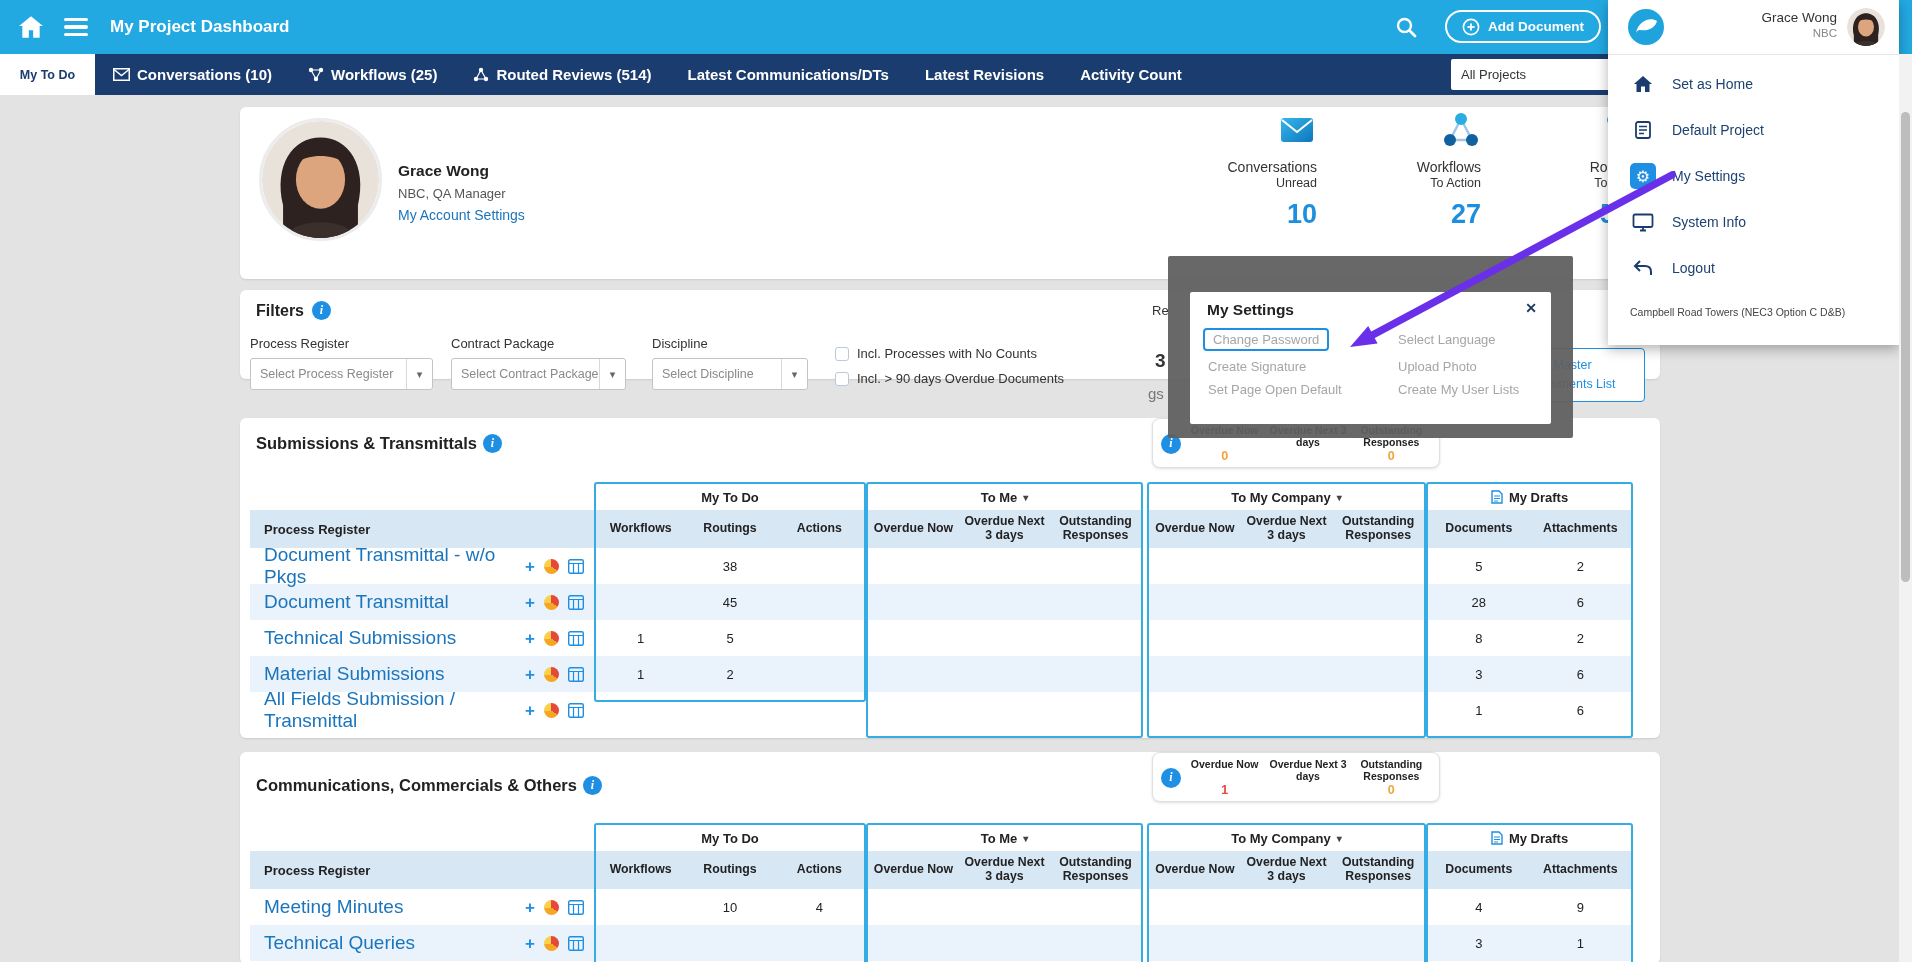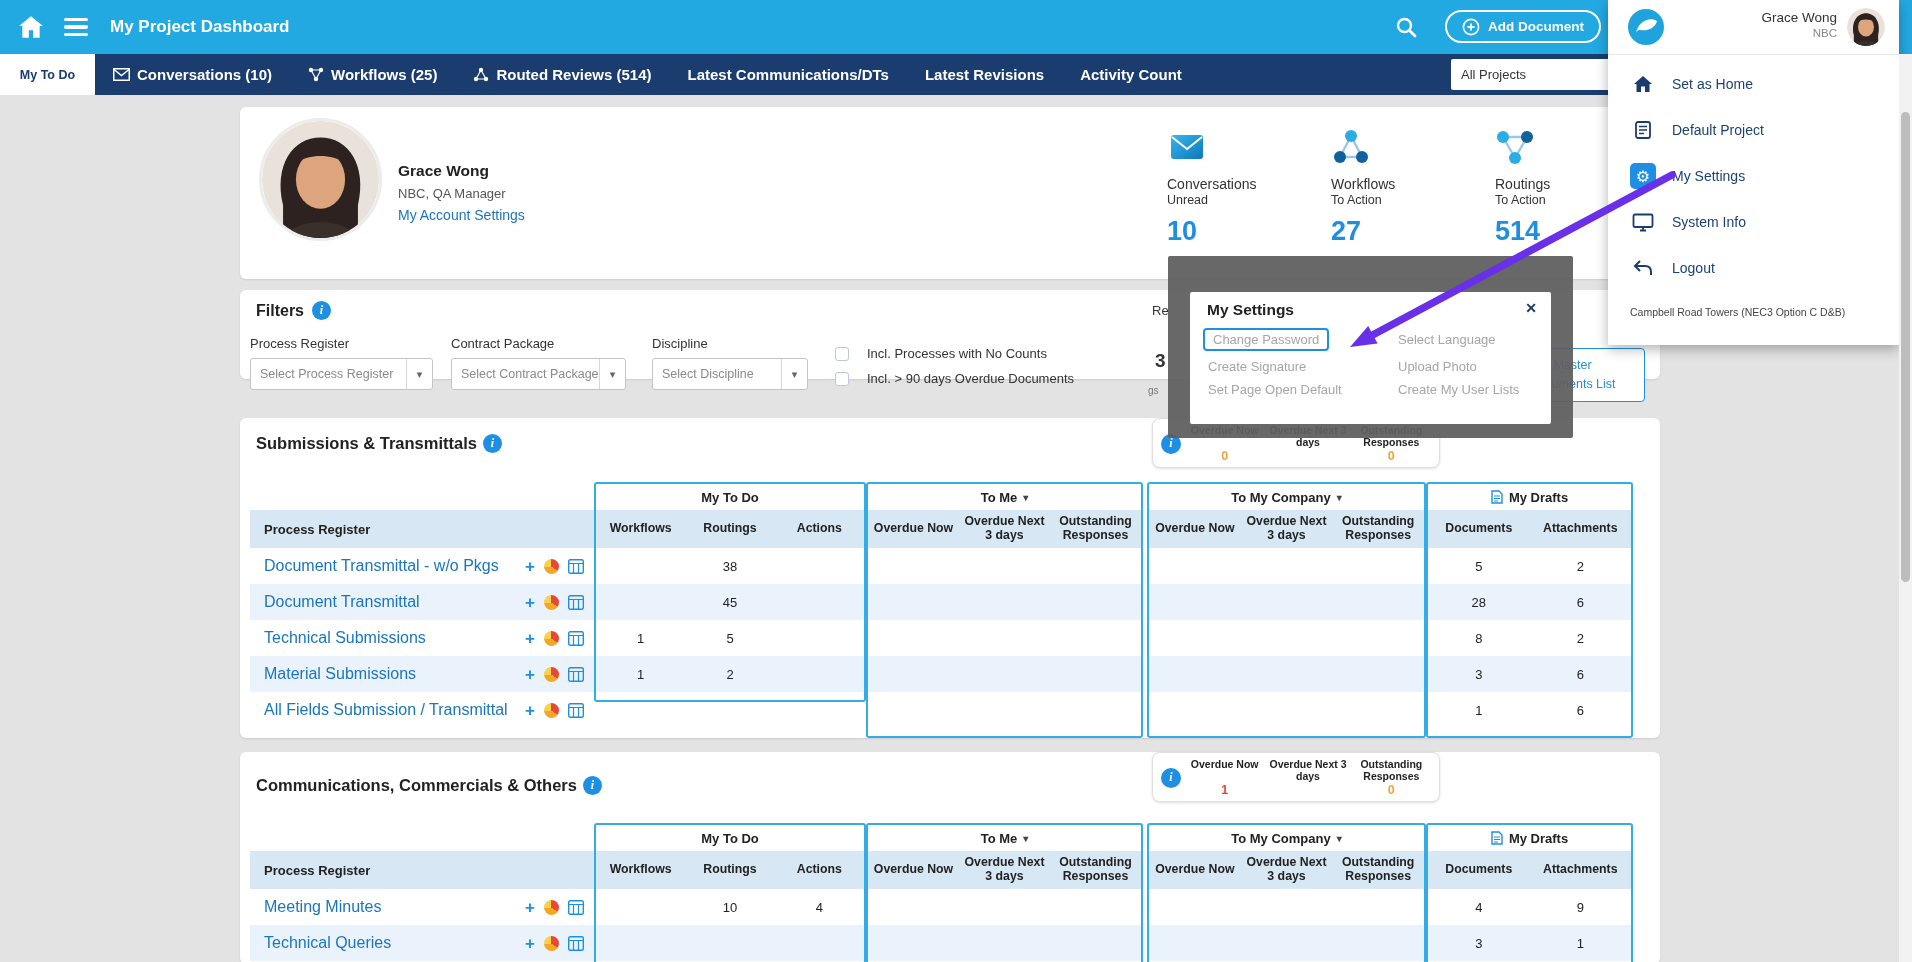--- a/index.html
+++ b/index.html
@@ -30,63 +30,63 @@
   .profile-card{left:240px;top:12px;width:1420px;height:172px}
   .filters-card{left:240px;top:195px;width:1420px;height:89px}
   .sub-card{left:240px;top:323px;width:1420px;height:320px}
   .comms-card{left:240px;top:657px;width:1420px;height:212px}
 
   
   .avatar-ring{position:absolute;left:19px;top:11px;width:123px;height:123px;border-radius:50%;border:3px solid #ECECEC;overflow:hidden}
   .p-name{position:absolute;left:158px;top:55px;font-size:15.5px;font-weight:bold}
   .p-role{position:absolute;left:158px;top:79px;font-size:13px;color:#555}
   .p-link{position:absolute;left:158px;top:100px;font-size:14px;color:#1B75BC}
-  .stat{position:absolute;top:20px;width:150px;text-align:left}
+  .stat{position:absolute;top:3px;width:150px;text-align:right}
   .stat .t1{font-size:14px;color:#333;margin-top:5px}
   .stat .t2{font-size:12.5px;color:#333;margin-top:1px}
   .stat .num{font-size:27px;font-weight:bold;color:#1E8FDE;margin-top:9px}
   .stat-conv{left:927px}.stat-wf{left:1091px}.stat-rt{left:1255px}
 
   
   .f-title{position:absolute;left:16px;top:11px;font-size:16px;font-weight:bold;display:flex;align-items:center;gap:8px}
   .info-icon{width:19px;height:19px;border-radius:50%;background:#1E8FE3;color:#fff;font-size:12px;font-weight:bold;font-style:italic;font-family:"Liberation Serif",serif;display:inline-flex;align-items:center;justify-content:center;cursor:pointer}
   .f-field{position:absolute;top:46px}
   .f-field .flabel{font-size:13px;color:#333;margin-bottom:7px}
   .fselect{height:32px;background:#fff;border:1px solid #C4C4C4;border-radius:3px;display:flex;align-items:center;cursor:pointer}
   .fselect .ph{flex:1;padding-left:9px;font-size:12.5px;color:#8A8A8A;white-space:nowrap;overflow:hidden}
   .fselect .seg{width:26px;align-self:stretch;border-left:1px solid #D8D8D8;display:flex;align-items:center;justify-content:center;color:#666;font-size:11px}
   .ff1{left:10px;width:183px}.ff2{left:211px;width:175px}.ff3{left:412px;width:156px}
-  .f-check{position:absolute;left:595px;display:flex;align-items:center;gap:18px;font-size:13px;color:#333}
+  .f-check{position:absolute;left:595px;display:flex;align-items:center;gap:8px;font-size:13px;color:#333}
   .cbox{width:14px;height:14px;background:#fff;border:1px solid #B9C9DA;border-radius:3px;cursor:pointer}
   .fc1{top:56px}.fc2{top:81px}
 
   
   .frag{position:absolute;z-index:5}
   .frag-re{left:1152px;top:303px;font-size:13px;color:#333}
   .frag-3{left:1155px;top:350px;font-size:19px;font-weight:bold;color:#333}
-  .frag-gs{left:1148px;top:385px;font-size:10px;color:#777}
+  .frag-gs{left:1148px;top:385px;font-size:15px;color:#777}
   .master-btn{position:absolute;left:1500px;top:348px;width:145px;height:54px;background:#fff;border:1.5px solid #1E8FE3;border-radius:4px;color:#1E8FE3;font-size:12.5px;line-height:1.55;display:flex;flex-direction:column;align-items:center;justify-content:center;z-index:20;cursor:pointer}
 
   
   .sec-title{position:absolute;left:16px;font-size:16.5px;font-weight:bold;display:flex;align-items:center;gap:6px}
   .count-badge{position:absolute;left:912px;top:0;width:288px;height:50px;background:#fff;border:1px solid #E0E0E0;border-radius:8px;box-shadow:0 1px 3px rgba(0,0,0,.13);display:flex;align-items:stretch;gap:4px;padding:5px 8px 4px;z-index:6}
   .count-badge .info-icon{align-self:center;flex:0 0 20px;height:20px}
   .bcol{flex:1;display:flex;flex-direction:column;justify-content:space-between;text-align:center}
   .blabel{font-size:10.5px;font-weight:bold;line-height:1.15}
   .bval{font-size:12.5px;font-weight:bold;height:14px}
   .bval.red{color:#E5463C}.bval.orange{color:#F2A33C}
 
   
   .pr-table{position:absolute;left:10px;display:flex;align-items:flex-start}
   .label-col{width:344px}
   .label-col .spacer{height:28px}
   .label-head{height:38px;background:#D8E7F4;display:flex;align-items:center;padding-left:14px;font-size:13px;font-weight:bold}
   .label-row{height:36px;display:flex;align-items:center;padding-left:14px}
   .label-col .label-row:nth-child(even){background:#EAF3FB}
-  .pr-link{color:#1B75BC;font-size:16px}
+  .pr-link{color:#1B75BC;font-size:19px}
   .row-icons{margin-left:auto;display:flex;align-items:center;gap:9px;padding-right:10px}
   .icon-plus{color:#1E8FE3;font-size:17px;font-weight:bold;line-height:1;cursor:pointer}
   .icon-pie{width:15px;height:15px;border-radius:50%;background:conic-gradient(#E5493A 0 35%,#F5A623 35% 75%,#F8D04B 75% 100%);cursor:pointer}
   .icon-cal{cursor:pointer;display:flex}
   .group{border:2px solid #35ACE3;border-radius:3px;background:#fff;padding-bottom:8px}
   .g1{width:272px}.g2{width:277px;}.g3{width:279px;margin-left:4px}.g4{width:207px;}
   .g-label{height:26px;display:flex;align-items:center;justify-content:center;gap:6px;font-size:13px;font-weight:bold}
   .g-label .caret{font-size:10px;color:#444}
   .g-heads{height:38px;background:#D8E7F4;display:flex}
   .g-heads span{flex:1;display:flex;align-items:center;justify-content:center;text-align:center;font-size:12.3px;font-weight:bold;line-height:1.12;padding:0 4px}

